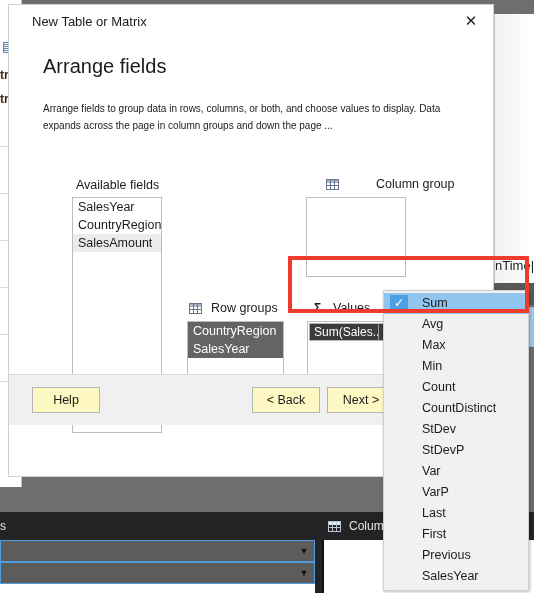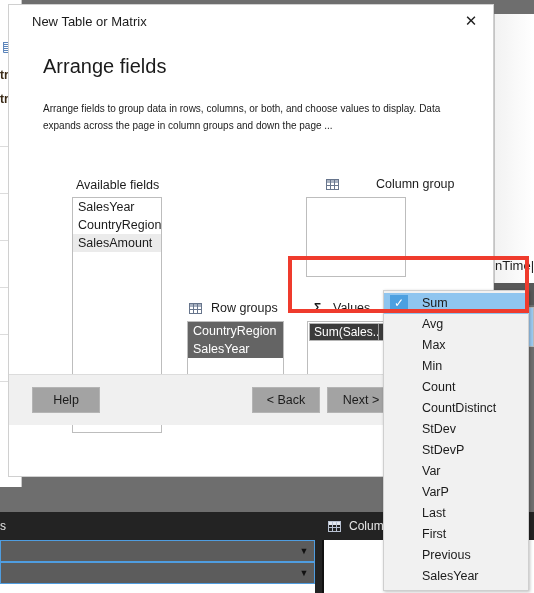--- a/index.html
+++ b/index.html
@@ -337,21 +337,21 @@
     left: 0; bottom: 0;
     width: 484px; height: 51px;
     background: #f0f0f0;
     border-top: 1px solid #dcdcdc;
     box-sizing: border-box;
   }
   .btn {
     position: absolute;
     top: 12px;
     height: 26px;
-    background: #a3a3a3;
+    background: #fef9c3;
     border: 1px solid #b4b4b4;
     box-sizing: border-box;
     font-size: 12.5px;
     color: #1b1b1b;
     font-family: "Liberation Sans", sans-serif;
     cursor: pointer;
     display: flex;
     align-items: center;
     justify-content: center;
   }

